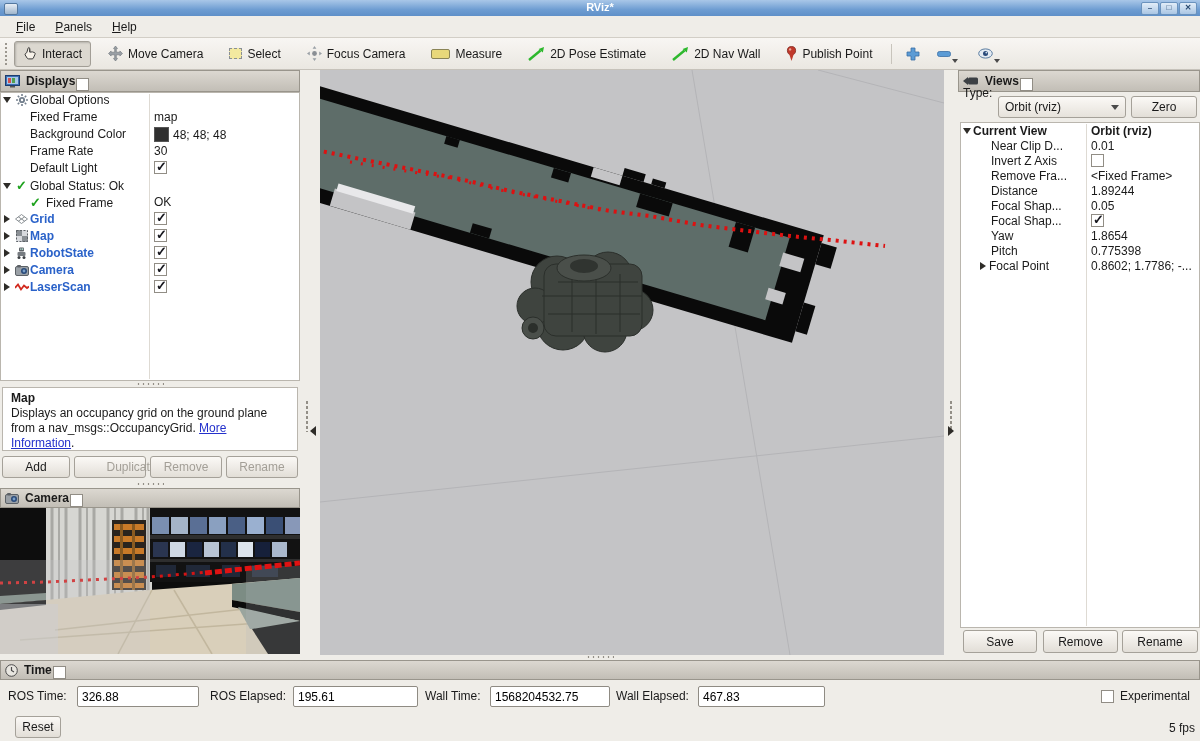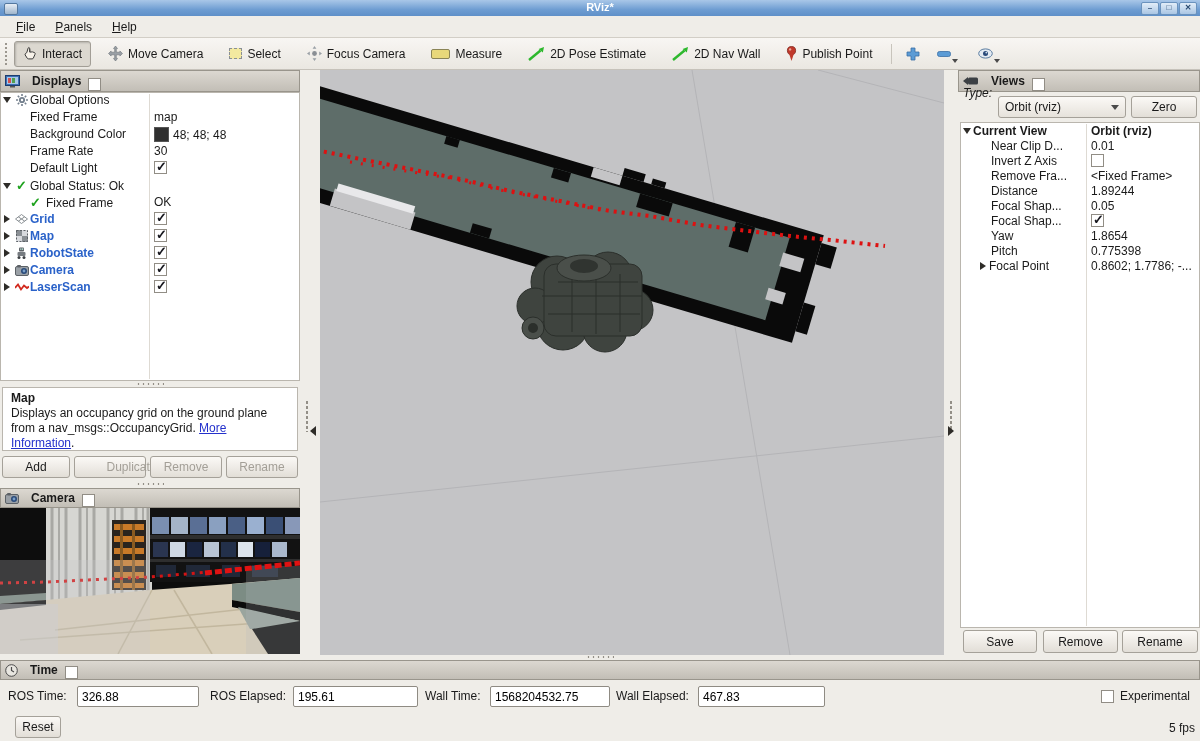--- a/index.html
+++ b/index.html
@@ -27,21 +27,21 @@
   .tbtn{display:inline-flex;align-items:center;gap:5px;height:24px;padding:0 8px;margin-right:8px;
     border:1px solid transparent;border-radius:3px;white-space:nowrap;}
   .tbtn.pressed{background:#dcd8d0;border:1px solid #a29e96;box-shadow:inset 1px 1px 2px rgba(0,0,0,.18);}
   .tb-sep{width:1px;height:20px;background:#c8c4bc;margin:0 8px 0 2px;}
   .tb-icon{display:inline-flex;align-items:center;justify-content:center;}
   .dd-arrow{width:0;height:0;border-left:3px solid transparent;border-right:3px solid transparent;border-top:4px solid #4a4a4a;align-self:flex-end;margin:0 6px 3px -4px;}
   .sel-icon{width:13px;height:11px;background:#f3e9a0;border:1px dashed #8a8f94;box-sizing:border-box;}
   .meas-icon{width:17px;height:8px;background:#e8d87a;border:1px solid #8a8456;border-radius:2px;}
   
   .phdr{background:linear-gradient(#dcd8d1,#c2beb6);border:1px solid #99958c;display:flex;align-items:center;
-    font-weight:bold;box-sizing:border-box;padding-left:4px;gap:12px;}
+    font-weight:bold;box-sizing:border-box;padding-left:4px;gap:6px;}
   .float-cb{position:absolute;right:5px;top:3px;}
   .cb{width:13px;height:13px;background:#fff;border:1px solid #918d85;box-sizing:border-box;position:relative;display:inline-block;}
   .cb.checked::after{content:"✓";position:absolute;left:1px;top:-3px;font-size:13px;font-weight:bold;color:#16161d;}
   .btn{background:linear-gradient(#fbf9f6,#e2ded7);border:1px solid #a5a199;border-radius:3px;
     display:flex;align-items:center;justify-content:center;box-sizing:border-box;}
   .btn.disabled{color:#a39f97;}
   .white{background:#fff;border:1px solid #bab6ae;box-sizing:border-box;}
   .dots-h{background-image:radial-gradient(#938f87 1px,transparent 1.2px);background-size:5px 4px;width:28px;height:4px;}
   .dots-v{background-image:radial-gradient(#938f87 1px,transparent 1.2px);background-size:4px 5px;width:4px;height:32px;}
   .tri-r{width:0;height:0;border-left:6px solid #2e2c28;border-top:4px solid transparent;border-bottom:4px solid transparent;display:inline-block;}
@@ -538,21 +538,21 @@
   <div class="abs phdr" style="left:958px;top:70px;width:242px;height:22px;">
     <span class="tb-icon">
         <svg width="16" height="10" viewBox="0 0 16 10">
           <path d="M0 5l5-4v8z" fill="#3c4044"></path>
           <rect x="5" y="1.5" width="10" height="7" rx="1.5" fill="#3c4044"></rect>
         </svg>
       </span>
     <span>Views</span>
     <span class="cb float-cb"></span>
   </div>
-  <span class="abs" style="left:963px;top:86px;font-style:italic;">Type:</span>
+  <span class="abs" style="left:963px;top:86px;">Type:</span>
   <div class="abs combo" style="left:998px;top:96px;width:128px;height:22px;">
     <span>Orbit (rviz)</span>
     <span class="carrow"></span>
   </div>
   <div class="abs btn" style="left:1131px;top:96px;width:66px;height:22px;">Zero</div>
 
   <div class="abs white" style="left:960px;top:122px;width:240px;height:506px;background:#fff;">
     <div class="vline" style="left:125px;"></div>
     <div class="vrow">
       <div class="ncell v-n">

